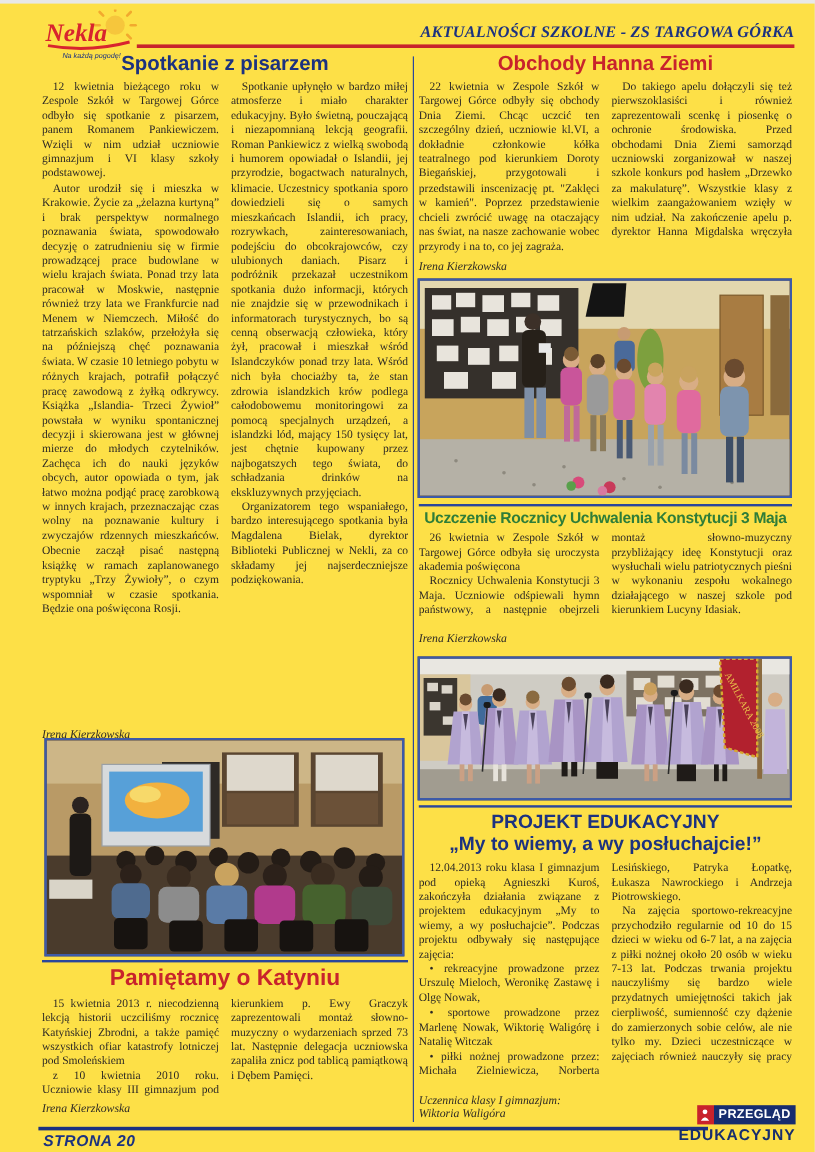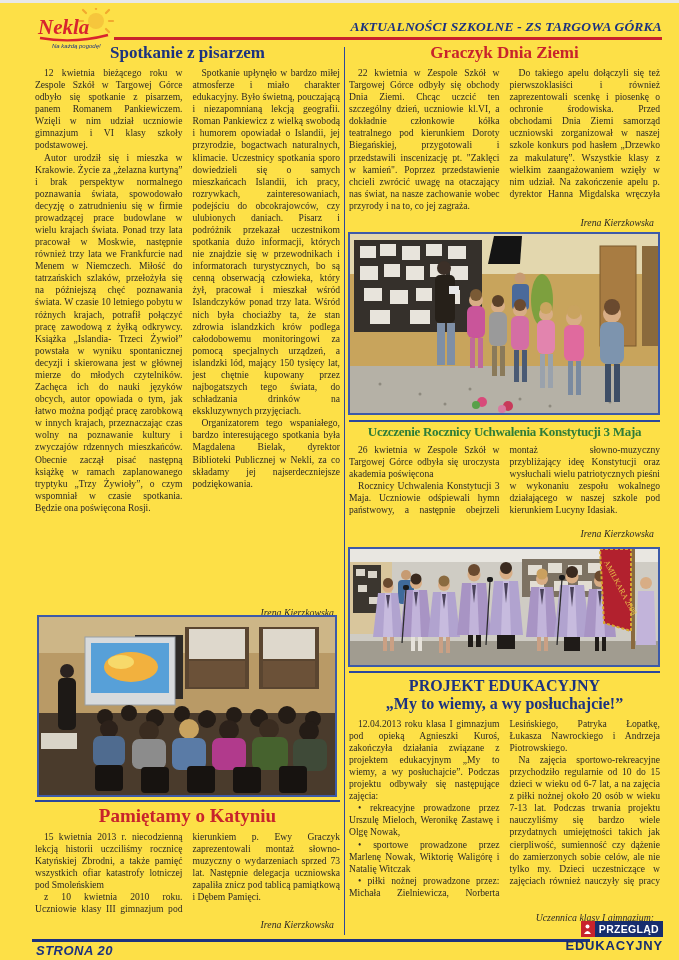--- a/index.html
+++ b/index.html
@@ -11,27 +11,27 @@
   .hdr-title{position:absolute;top:16px;right:17px;font-family:"Liberation Serif",serif;
              font-style:italic;font-weight:bold;font-size:13.5px;color:#1c3280;letter-spacing:.2px;}
   .hdr-line{position:absolute;top:34px;left:114px;right:17px;height:3px;background:#c8232c;}
 
   
   .vdiv{position:absolute;left:344px;top:44px;height:888px;width:1px;background:#2b479c;}
   .hline{position:absolute;height:2px;background:#2b479c;}
 
   
   .section{position:absolute;}
-  .h-sans{font-family:Liberation Serif, serif;font-weight:bold;text-align:center;
+  .h-sans{font-family:Liberation Sans, sans-serif;font-weight:bold;text-align:center;
           margin:0 0 4px 0;white-space:nowrap;}
   .navy{color:#1c3280;} .red{color:#c8232c;} .green{color:#2f7d38;}
   .cols{column-count:2;column-gap:10px;text-align:justify;font-size:9.6px;line-height:1.26;
         overflow:hidden;}
   .cols p{margin:0;text-indent:9px;}
-  .byline{font-style:italic;text-align:right;font-size:9.8px;padding-right:6px;margin-top:2px;}
+  .byline{font-style:italic;text-align:left;font-size:9.8px;padding-right:6px;margin-top:2px;}
   .byline2{margin-top:0;}
 
   
   .photo{position:absolute;box-sizing:border-box;border:2px solid #3d5aa8;background:#6b5a44;}
   .photo svg{display:block;width:100%;height:100%;}
 
   
   .footline{position:absolute;left:32px;top:936px;width:558px;height:3px;background:#1c3280;}
   .strona{position:absolute;left:36px;top:940px;font-family:"Liberation Sans",sans-serif;
           font-style:italic;font-weight:bold;font-size:13px;color:#1c3280;letter-spacing:.5px;}
@@ -144,21 +144,21 @@
   <div class="section" style="left:35px;top:802px;width:305px;">
     <h2 class="h-sans red" style="font-size:19px;">Pamiętamy o Katyniu</h2>
     <div class="cols" style="height:86px;">
       <p>15 kwietnia 2013 r. niecodzienną lekcją historii uczciliśmy rocznicę Katyńskiej Zbrodni, a także pamięć wszystkich ofiar katastrofy lotniczej pod Smoleńskiem</p>
       <p>z 10 kwietnia 2010 roku. Uczniowie klasy III gimnazjum pod kierunkiem p. Ewy Graczyk zaprezentowali montaż słowno-muzyczny o wydarzeniach sprzed 73 lat. Następnie delegacja uczniowska zapaliła znicz pod tablicą pamiątkową i Dębem Pamięci.</p>
     </div>
     <div class="byline">Irena Kierzkowska</div>
   </div>
 
   <div class="section" style="left:349px;top:40px;width:311px;">
-    <h2 class="h-sans red" style="font-size:17px;">Graczyk Dnia Ziemi</h2>
+    <h2 class="h-sans red" style="font-size:17px;">Obchody Hanna Ziemi</h2>
     <div class="cols" style="height:148px;">
       <p>22 kwietnia w Zespole Szkół w Targowej Górce odbyły się obchody Dnia Ziemi. Chcąc uczcić ten szczególny dzień, uczniowie kl.VI, a dokładnie członkowie kółka teatralnego pod kierunkiem Doroty Biegańskiej, przygotowali i przedstawili inscenizację pt. "Zaklęci w kamień". Poprzez przedstawienie chcieli zwrócić uwagę na otaczający nas świat, na nasze zachowanie wobec przyrody i na to, co jej zagraża.</p>
       <p>Do takiego apelu dołączyli się też pierwszoklasiści i również zaprezentowali scenkę i piosenkę o ochronie środowiska. Przed obchodami Dnia Ziemi samorząd uczniowski zorganizował w naszej szkole konkurs pod hasłem „Drzewko za makulaturę”. Wszystkie klasy z wielkim zaangażowaniem wzięły w nim udział. Na zakończenie apelu p. dyrektor Hanna Migdalska wręczyła zwycięskiej klasie III nagrodę w postaci bonu do pizzerii.</p>
     </div>
     <div class="byline">Irena Kierzkowska</div>
   </div>
 
   <div class="photo" style="left:348px;top:229px;width:312px;height:183px;">
     <svg viewBox="0 0 308 179" preserveAspectRatio="none">
       <rect width="308" height="179" fill="#c8a45c"></rect>

